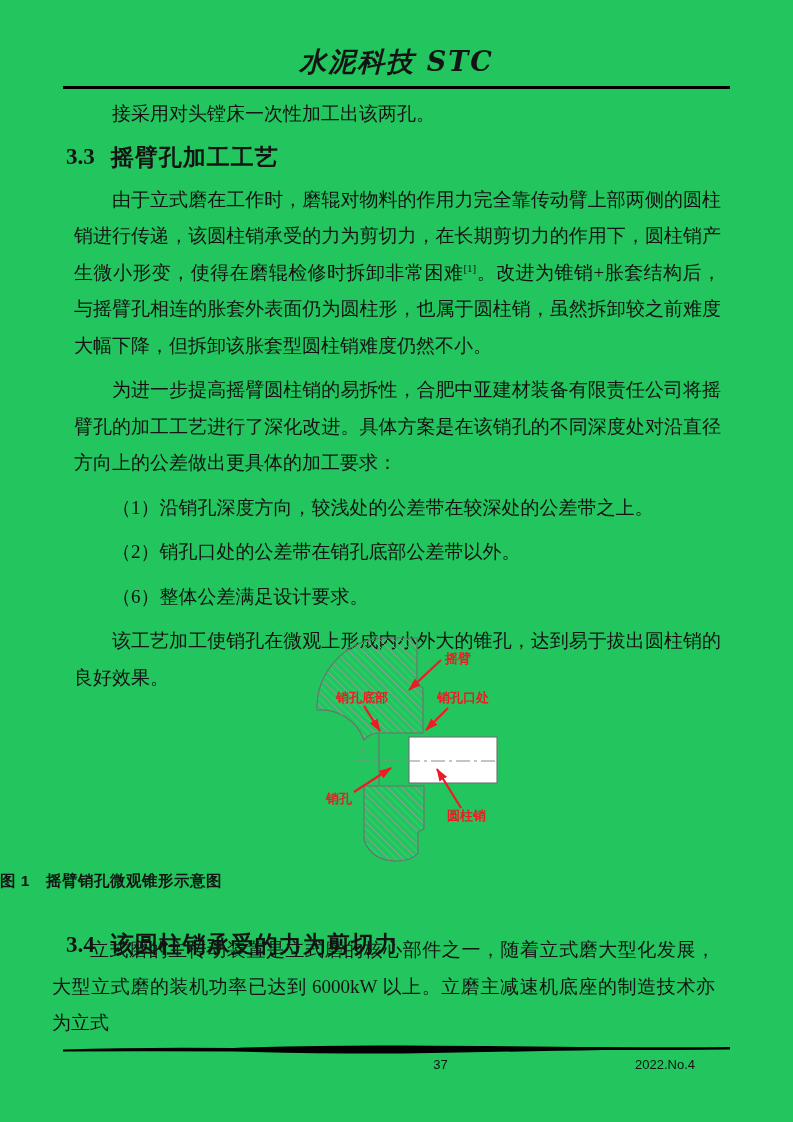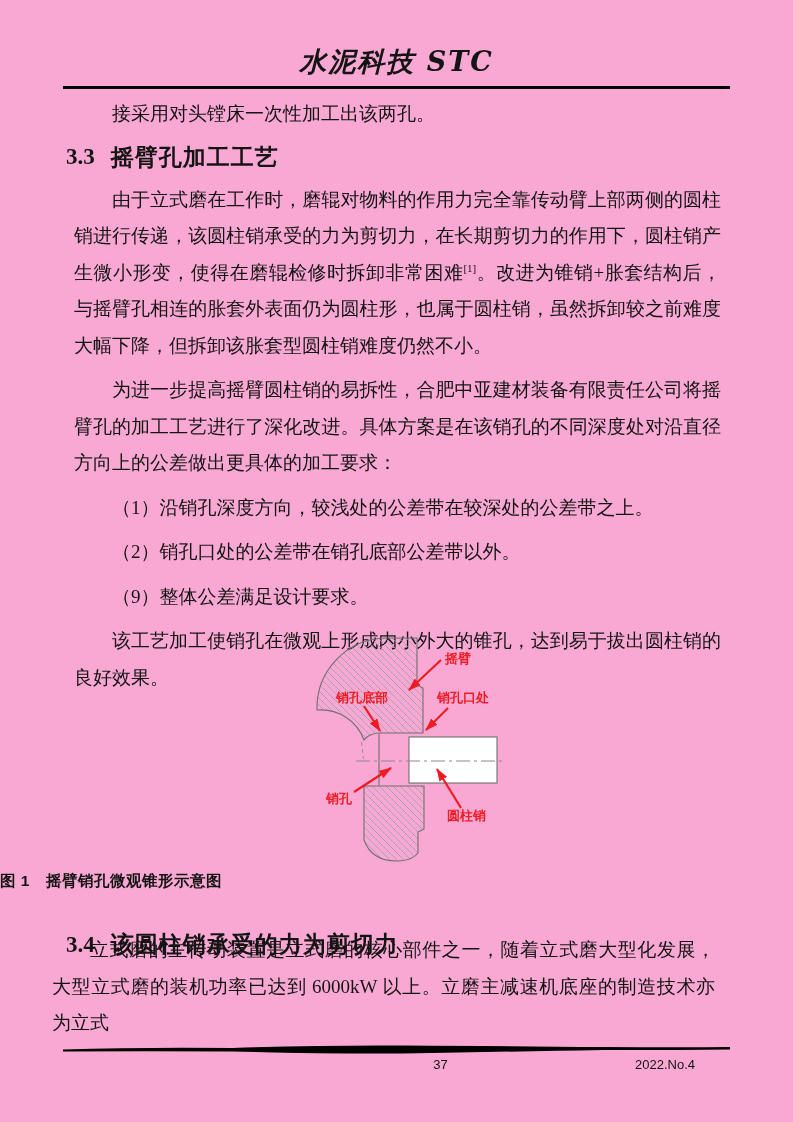--- a/index.html
+++ b/index.html
@@ -1,17 +1,17 @@
 <!DOCTYPE html>
 <html><head>
 <meta charset="utf-8">
 <style>
   html,body{margin:0;padding:0;background:#ffffff;}
   .page{
-    position:relative;width:793px;height:1122px;background:#f9a8d4;
+    position:relative;width:793px;height:1122px;background:#22c55e;
     font-family:"Liberation Serif","DejaVu Serif",serif;color:#141414;
     overflow:hidden;
   }
   
   .journal-title{
     position:absolute;top:44px;left:0;width:100%;text-align:center;
     font-size:27px;font-style:italic;font-weight:600;letter-spacing:2px;
     font-family:"DejaVu Serif","Liberation Serif",serif;
   }
   .header-rule{position:absolute;top:86px;left:63px;width:667px;height:3px;background:#000;}
@@ -72,21 +72,21 @@
       <span class="h-num">3.3</span>
       <span class="h-title">摇臂孔加工工艺</span>
     </div>
 
     <p><span>由于立式磨在工作时，磨辊对物料的作用力完全靠传动臂上部两侧的圆柱销进行传递，该圆柱销承受的力为剪切力，在长期剪切力的作用下，圆柱销产生微小形变，使得在磨辊检修时拆卸非常困难</span><sup class="ref">[1]</sup><span>。改进为锥销+胀套结构后，与摇臂孔相连的胀套外表面仍为圆柱形，也属于圆柱销，虽然拆卸较之前难度大幅下降，但拆卸该胀套型圆柱销难度仍然不小。</span></p>
 
     <p>为进一步提高摇臂圆柱销的易拆性，合肥中亚建材装备有限责任公司将摇臂孔的加工工艺进行了深化改进。具体方案是在该销孔的不同深度处对沿直径方向上的公差做出更具体的加工要求：</p>
 
     <p>（1）沿销孔深度方向，较浅处的公差带在较深处的公差带之上。</p>
     <p>（2）销孔口处的公差带在销孔底部公差带以外。</p>
-    <p>（9）整体公差满足设计要求。</p>
+    <p>（6）整体公差满足设计要求。</p>
 
     <p>该工艺加工使销孔在微观上形成内小外大的锥孔，达到易于拔出圆柱销的良好效果。</p>
   </div>
 
   <div class="fig-wrap">
     <svg width="250" height="242" viewBox="0 0 250 242">
       <defs>
         <pattern id="hatch" width="7" height="7" patternUnits="userSpaceOnUse">
           <path d="M-1,-1 L8,8" stroke="#9aa0a6" stroke-width="0.8"></path>
         </pattern>

